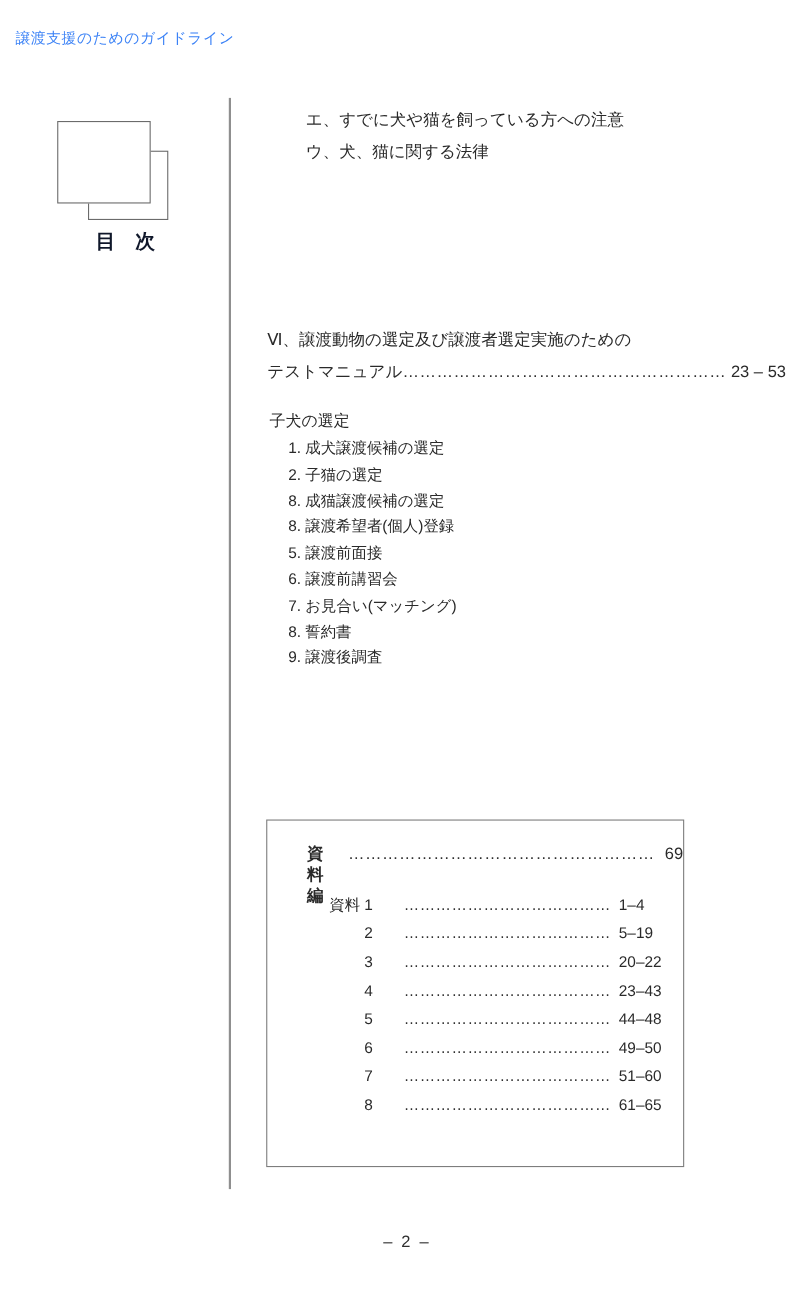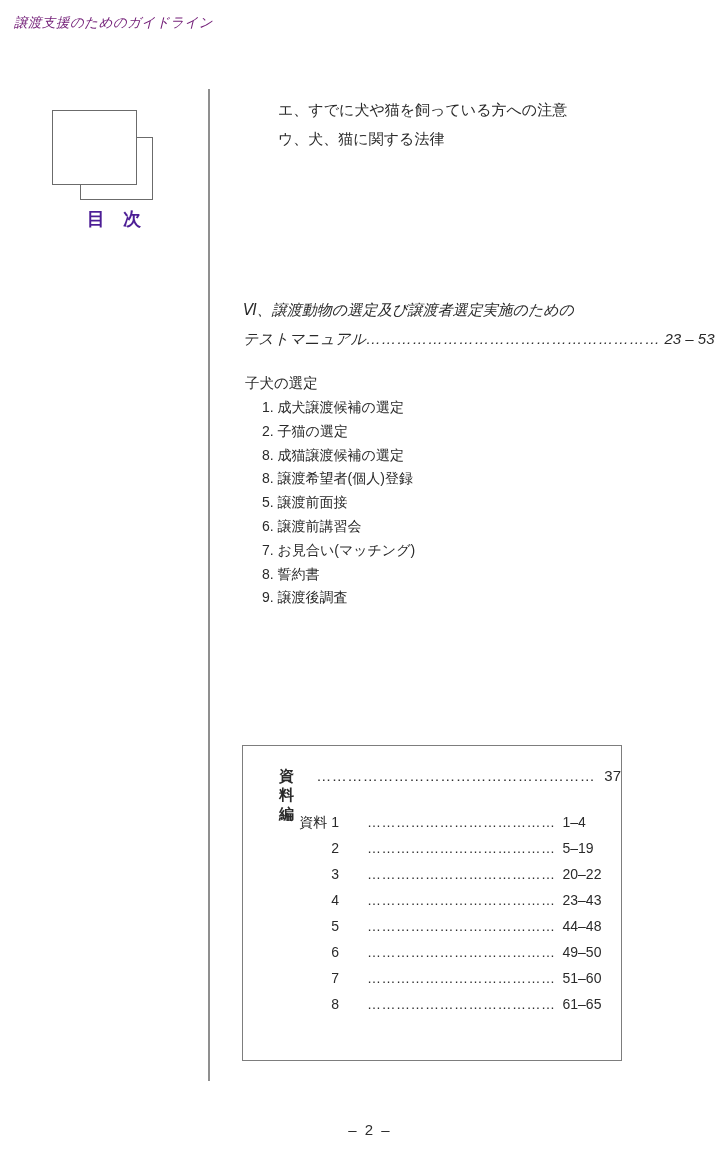--- a/index.html
+++ b/index.html
@@ -5,37 +5,37 @@
   html,body{margin:0;padding:0;background:#ffffff;}
   .page{
     position:relative;
     width:720px;height:1172px;
     background:#ffffff;
     font-family:"Liberation Sans","DejaVu Sans",sans-serif;
     color:#2a2a2a;
     overflow:hidden;
   }
   .doc-header{
-    position:absolute;left:14px;top:14px;
-    font-size:13.5px;color:#701a75;letter-spacing:.5px;font-style:italic;
+    position:absolute;left:14px;top:26px;
+    font-size:13.5px;color:#3b82f6;letter-spacing:.5px;
   }
   .vline{
     position:absolute;left:208px;top:89px;
     width:1.5px;height:992px;background:#8f8f8f;
   }
   .sq{position:absolute;background:#ffffff;border:1.4px solid #6b6b6b;}
   .sq.back{left:80px;top:137px;width:71px;height:61px;}
   .sq.front{left:52px;top:110px;width:83px;height:73px;}
   .toc-label{
     position:absolute;left:87px;top:207px;
-    font-size:18px;font-weight:700;color:#4c1d95;
+    font-size:18px;font-weight:700;color:#0f172a;
   }
   .law-items{position:absolute;left:278px;top:96px;font-size:15px;line-height:28.5px;}
   .paren-items{position:absolute;left:256px;top:176px;font-size:15px;line-height:27px;}
-  .vi-section{position:absolute;left:243px;top:296px;font-size:15px;line-height:28.5px;font-weight:500;font-style:italic;}
+  .vi-section{position:absolute;left:243px;top:296px;font-size:15px;line-height:28.5px;font-weight:500;}
   .leader{letter-spacing:.5px;color:#2e2e2e;}
   .pages{white-space:nowrap;}
   .selection{position:absolute;left:245px;top:370px;}
   .selection .heading{font-size:14.5px;line-height:26px;}
   .selection .items{margin-left:17px;font-size:14px;line-height:23.8px;}
   .appendix-box{
     position:absolute;left:242px;top:745px;
     width:380px;height:316px;
     border:1.4px solid #7d7d7d;background:#fff;
     box-sizing:border-box;
@@ -92,21 +92,21 @@
       <div>7. お見合い(マッチング)</div>
       <div>8. 誓約書</div>
       <div>9. 譲渡後調査</div>
     </div>
   </div>
 
   <div class="appendix-box">
     <div class="box-header">
       <span class="bh-label">資料編</span>
       <span class="leader">………………………………………………</span>
-      <span class="pages">37</span>
+      <span class="pages">69</span>
     </div>
     <div class="box-rows">
       <div class="box-row">
         <span class="br-label">資料 1</span>
         <span class="leader">…………………………………</span>
         <span class="pages">1–4</span>
       </div>
       <div class="box-row">
         <span class="br-label">2</span>
         <span class="leader">…………………………………</span>

